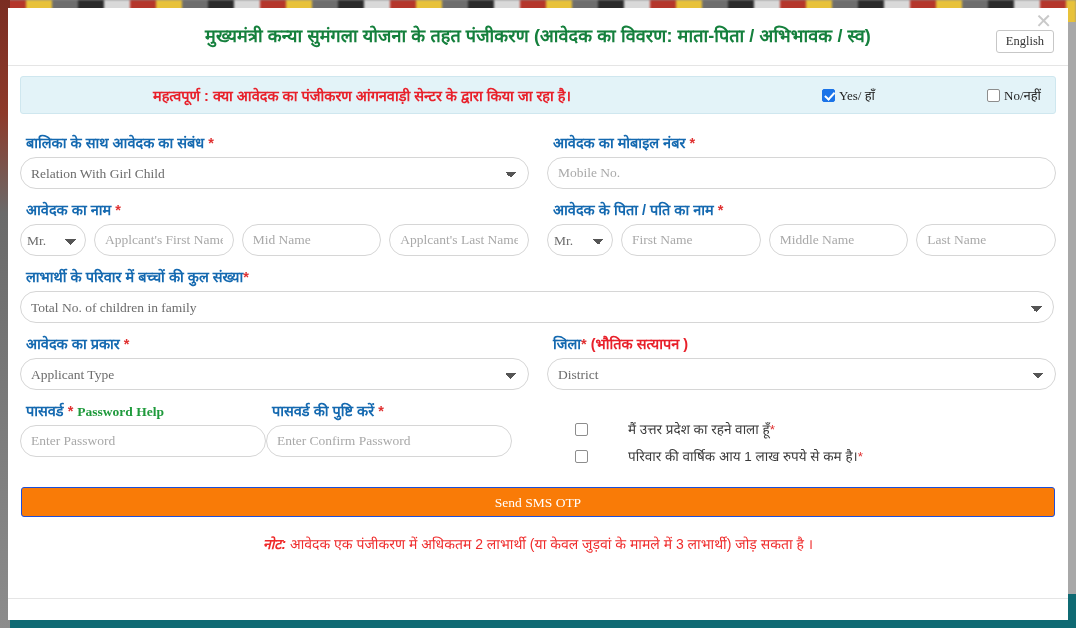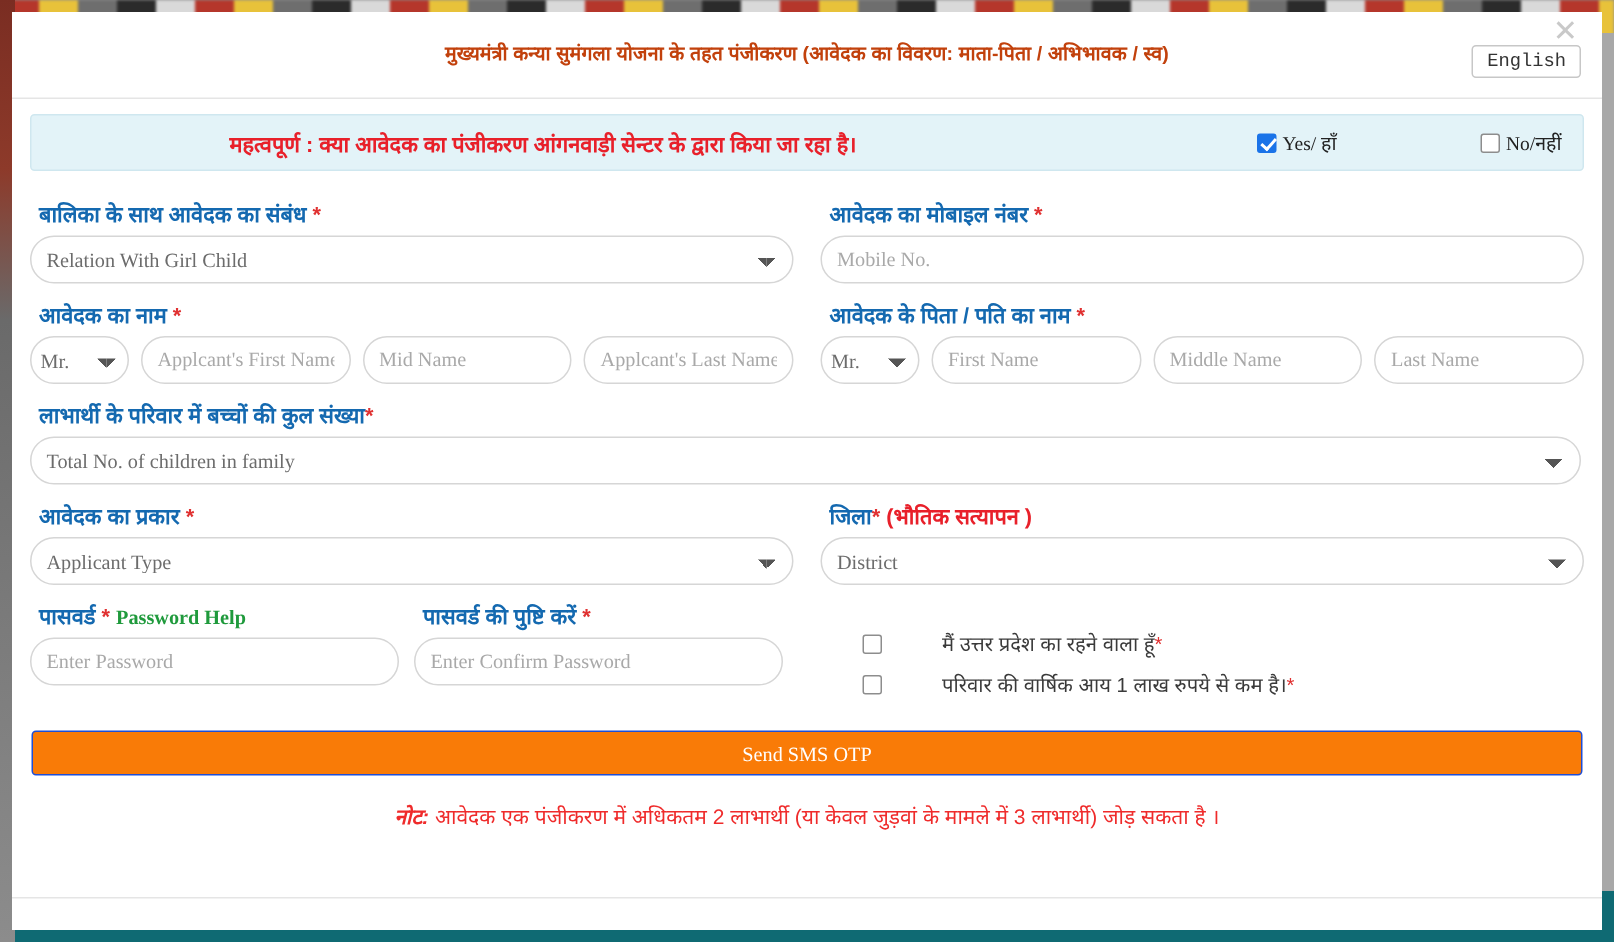--- a/index.html
+++ b/index.html
@@ -55,22 +55,22 @@
 
   .modal-header {
     position: relative;
     height: 58px;
     border-bottom: 1px solid #e5e5e5;
     display: flex;
     align-items: center;
     justify-content: center;
   }
   .modal-title {
-    color: #c2410c;
-    font-size: 13px;
+    color: #15803d;
+    font-size: 18px;
     font-weight: bold;
     letter-spacing: .1px;
     text-align: center;
     padding: 0 120px;
     line-height: 1.25;
   }
   .close-x {
     position: absolute;
     right: 16px; top: 3px;
     font-size: 20px;
@@ -82,21 +82,21 @@
   .lang-btn {
     position: absolute;
     right: 14px; top: 22px;
     font-size: 12.5px;
     color: #333;
     background: #fff;
     border: 1px solid #c7c7c7;
     border-radius: 3px;
     padding: 3px 9px;
     cursor: pointer;
-    font-family: Liberation Mono, monospace;
+    font-family: Liberation Serif, serif;
   }
 
   .modal-body {
     padding: 10px 12px 13px 12px;
   }
 
   
   .notice {
     background: #e3f3f8;
     border: 1px solid #cfe7ef;
@@ -112,20 +112,21 @@
     font-size: 14.5px;
     font-weight: 600;
     flex: 0 0 auto;
     padding-left: 118px;
   }
   .notice-text b { font-weight: bold; }
   .notice-opts {
     margin-left: auto;
     display: flex;
     align-items: center;
+    gap: 16px;
   }
   .opt {
     display: flex;
     align-items: center;
     font-size: 13px;
     color: #222;
     font-family: "Liberation Serif", serif;
     cursor: pointer;
   }
   .opt + .opt { margin-left: 96px; }
@@ -379,21 +380,21 @@
       </div>
       <div class="col">
         <label class="lbl"><span>जिला</span><span class="req">*</span><span class="red"> (भौतिक सत्यापन )</span></label>
         <select class="ctrl">
           <option>District</option>
         </select>
       </div>
     </div>
 
     <div class="row">
-      <div class="col" style="display:flex; gap:10px;">
+      <div class="col" style="display:flex; gap:0;">
         <div style="width:246px;">
           <label class="lbl"><span>पासवर्ड </span><span class="req">*</span>&nbsp;<span class="help">Password Help</span></label>
           <input class="ctrl" type="password" placeholder="Enter Password" style="">
         </div>
         <div style="width:246px;">
           <label class="lbl"><span>पासवर्ड की पुष्टि करें </span><span class="req">*</span></label>
           <input class="ctrl" type="password" placeholder="Enter Confirm Password" style="">
         </div>
       </div>
       <div class="col decl-wrap">

